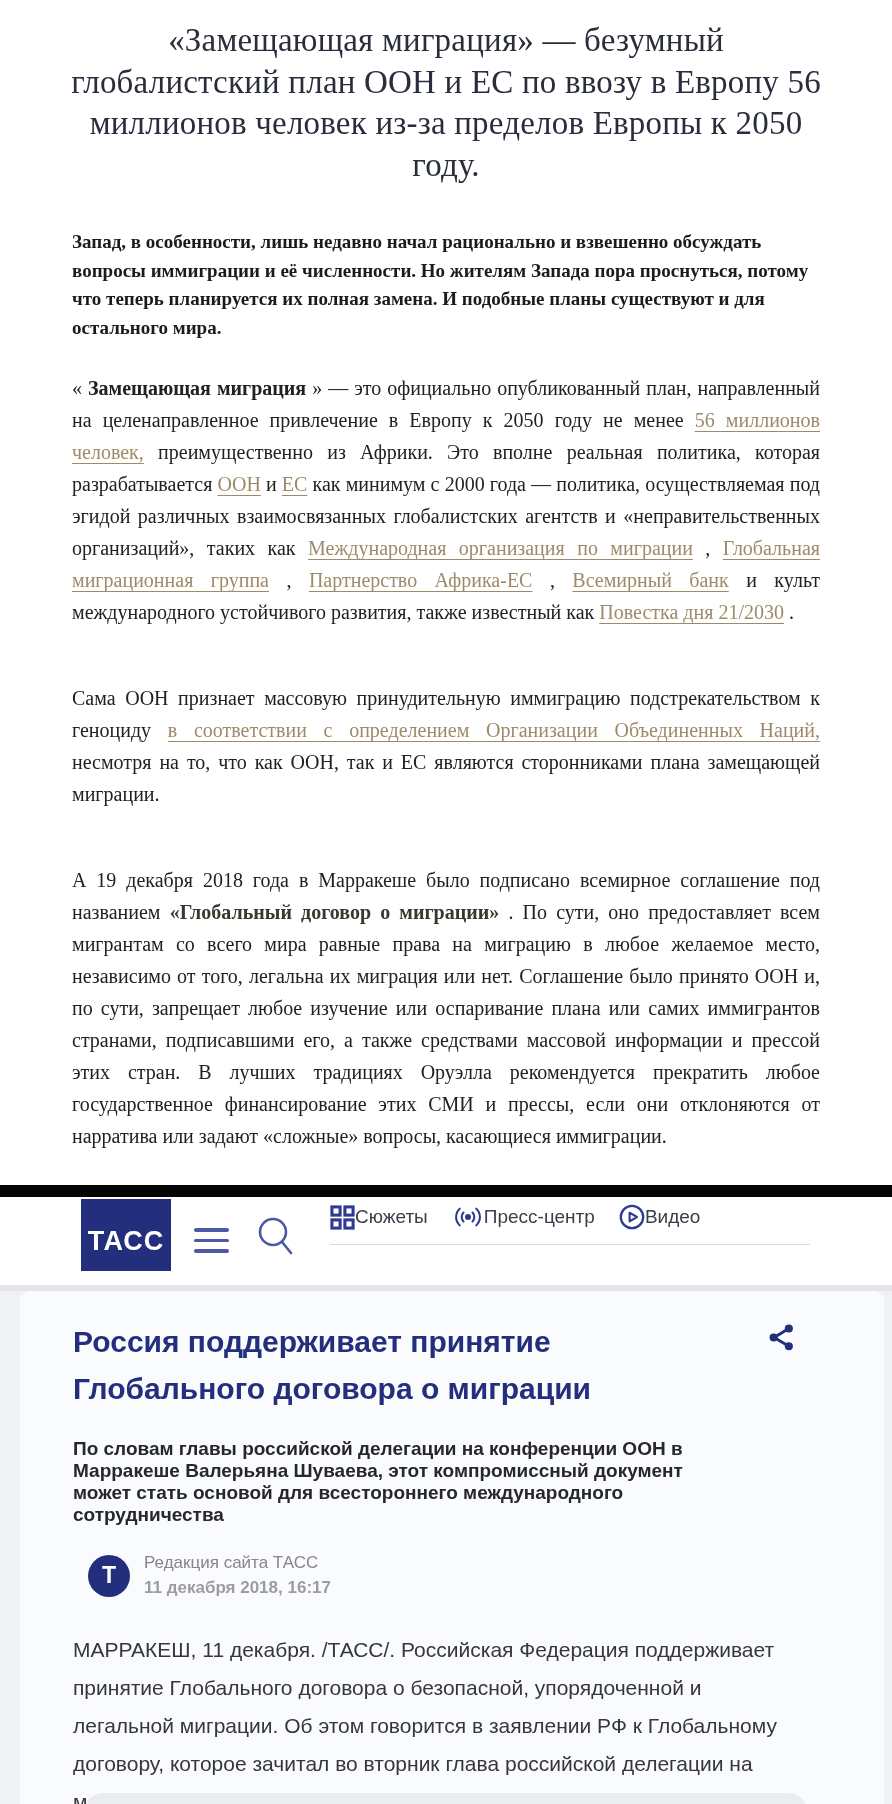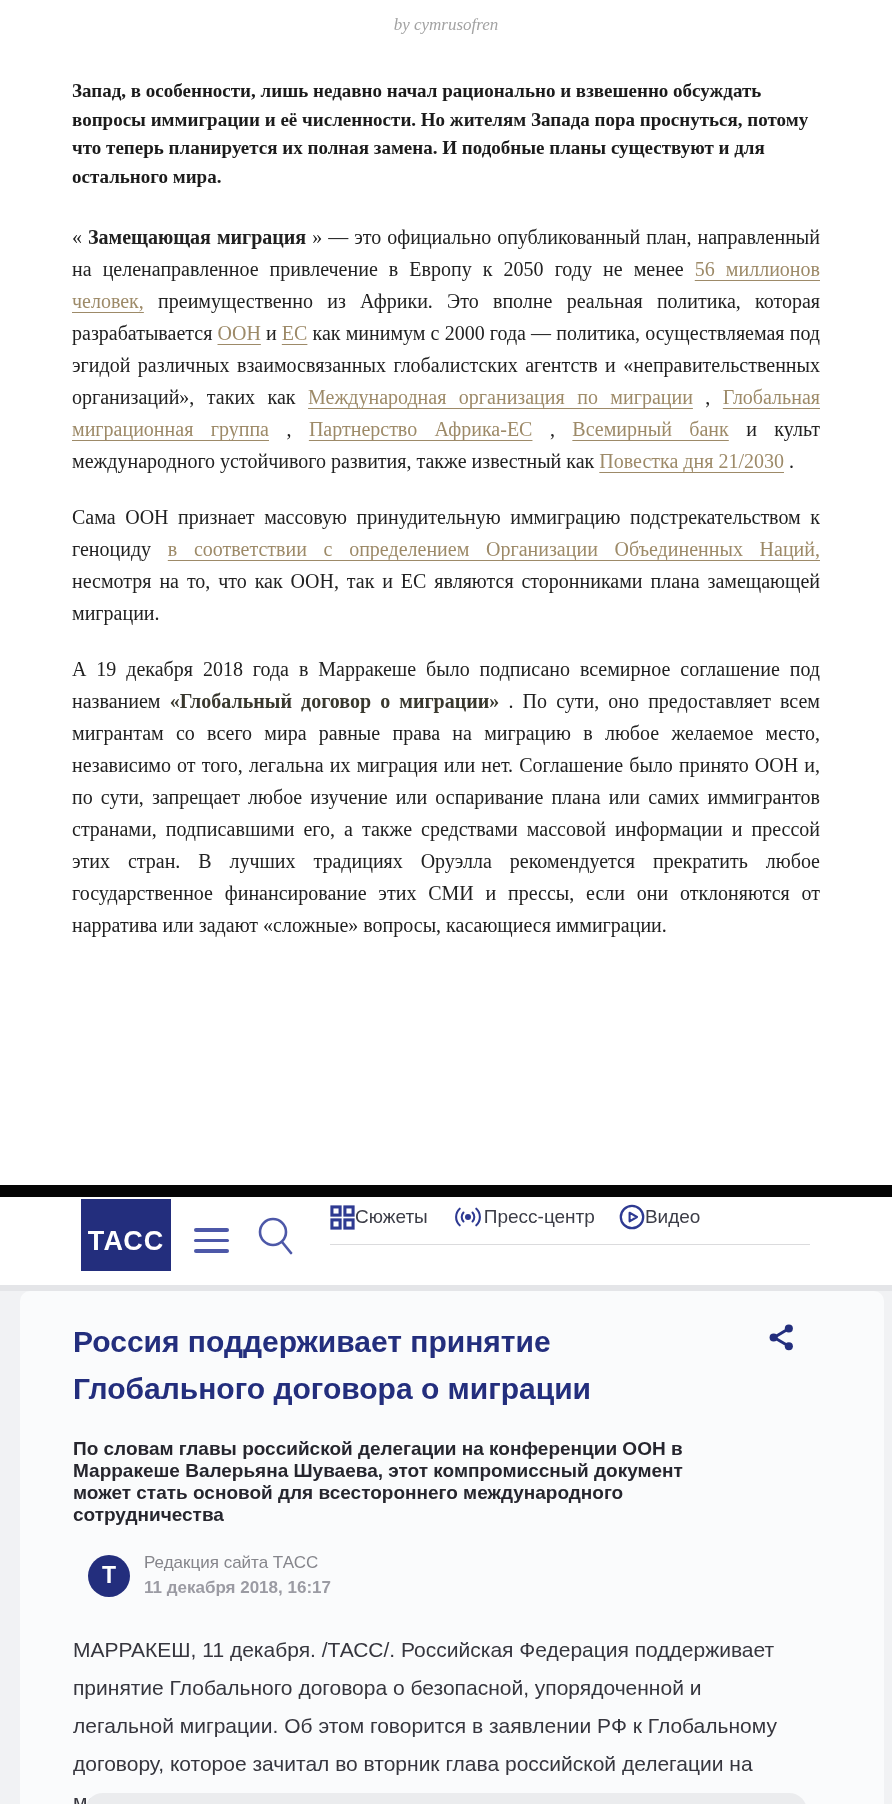--- a/index.html
+++ b/index.html
@@ -20,21 +20,21 @@
   .intro{
     margin:42px 72px 0;
     font-weight:700;font-size:19px;line-height:1.5;
     color:#1b1b1b;text-align:left;
   }
   .body-p{
     margin:30px 72px 0;
     font-size:20px;line-height:32px;
     color:#212121;text-align:justify;
   }
-  .body-p.gap-lg{margin-top:24px;}
+  .body-p.gap-lg{margin-top:54px;}
   .seg-bold{font-weight:700;margin-top:28px;}
   .seg-link{color:#9d8a68;text-decoration:underline;text-underline-offset:4px;text-decoration-thickness:1px;cursor:pointer;}
   .seg-boldlink{color:#39382e;font-weight:700;text-underline-offset:3px;text-decoration-thickness:2px;cursor:pointer;}
 
   
   .tass{position:relative;height:619px;overflow:hidden;background:#f2f3f5;font-family:"Liberation Sans", sans-serif;}
   .black-bar{position:absolute;left:0;top:0;width:892px;height:12px;background:#050505;}
   .tass-header{position:absolute;left:0;top:12px;width:892px;height:88px;background:#ffffff;}
 
   .tass-logo{
@@ -93,21 +93,21 @@
     position:absolute;left:65px;top:502px;width:722px;height:40px;
     background:#ebecee;border-radius:18px 18px 0 0;
   }
 </style>
 </head>
 <body>
 
 <div class="page">
 
   <div class="blog">
-    <div class="byline">by cymrusofren</div>
+    <h1>«Замещающая миграция» — безумный глобалистский план ООН и ЕС по ввозу в Европу 56 миллионов человек из-за пределов Европы к 2050 году.</h1>
     <p class="intro">Запад, в особенности, лишь недавно начал рационально и взвешенно обсуждать вопросы иммиграции и её численности. Но жителям Запада пора проснуться, потому что теперь планируется их полная замена. И подобные планы существуют и для остального мира.</p>
     <p class="body-p"><span class="seg-text">« </span><span class="seg-bold">Замещающая миграция</span><span class="seg-text"> » — это официально опубликованный план, направленный на целенаправленное привлечение в Европу к 2050 году не менее </span><a class="seg-link">56 миллионов человек,</a><span class="seg-text"> преимущественно из Африки. Это вполне реальная политика, которая разрабатывается </span><a class="seg-link">ООН</a><span class="seg-text"> и </span><a class="seg-link">ЕС</a><span class="seg-text"> как минимум с 2000 года — политика, осуществляемая под эгидой различных взаимосвязанных глобалистских агентств и «неправительственных организаций», таких как </span><a class="seg-link">Международная организация по миграции</a><span class="seg-text"> , </span><a class="seg-link">Глобальная миграционная группа</a><span class="seg-text"> , </span><a class="seg-link">Партнерство Африка-ЕС</a><span class="seg-text"> , </span><a class="seg-link">Всемирный банк</a><span class="seg-text"> и культ международного устойчивого развития, также известный как </span><a class="seg-link">Повестка дня 21/2030</a><span class="seg-text"> .</span></p>
     <p class="body-p gap-lg"><span class="seg-text">Сама ООН признает массовую принудительную иммиграцию подстрекательством к геноциду </span><a class="seg-link">в соответствии с определением Организации Объединенных Наций,</a><span class="seg-text"> несмотря на то, что как ООН, так и ЕС являются сторонниками плана замещающей миграции.</span></p>
     <p class="body-p gap-lg"><span class="seg-text">А 19 декабря 2018 года в Марракеше было подписано всемирное соглашение под названием </span><a class="seg-boldlink">«Глобальный договор о миграции»</a><span class="seg-text"> . По сути, оно предоставляет всем мигрантам со всего мира равные права на миграцию в любое желаемое место, независимо от того, легальна их миграция или нет. Соглашение было принято ООН и, по сути, запрещает любое изучение или оспаривание плана или самих иммигрантов странами, подписавшими его, а также средствами массовой информации и прессой этих стран. В лучших традициях Оруэлла рекомендуется прекратить любое государственное финансирование этих СМИ и прессы, если они отклоняются от нарратива или задают «сложные» вопросы, касающиеся иммиграции.</span></p>
   </div>
 
   <div class="tass">
     <div class="black-bar"></div>
 
     <div class="tass-header">

